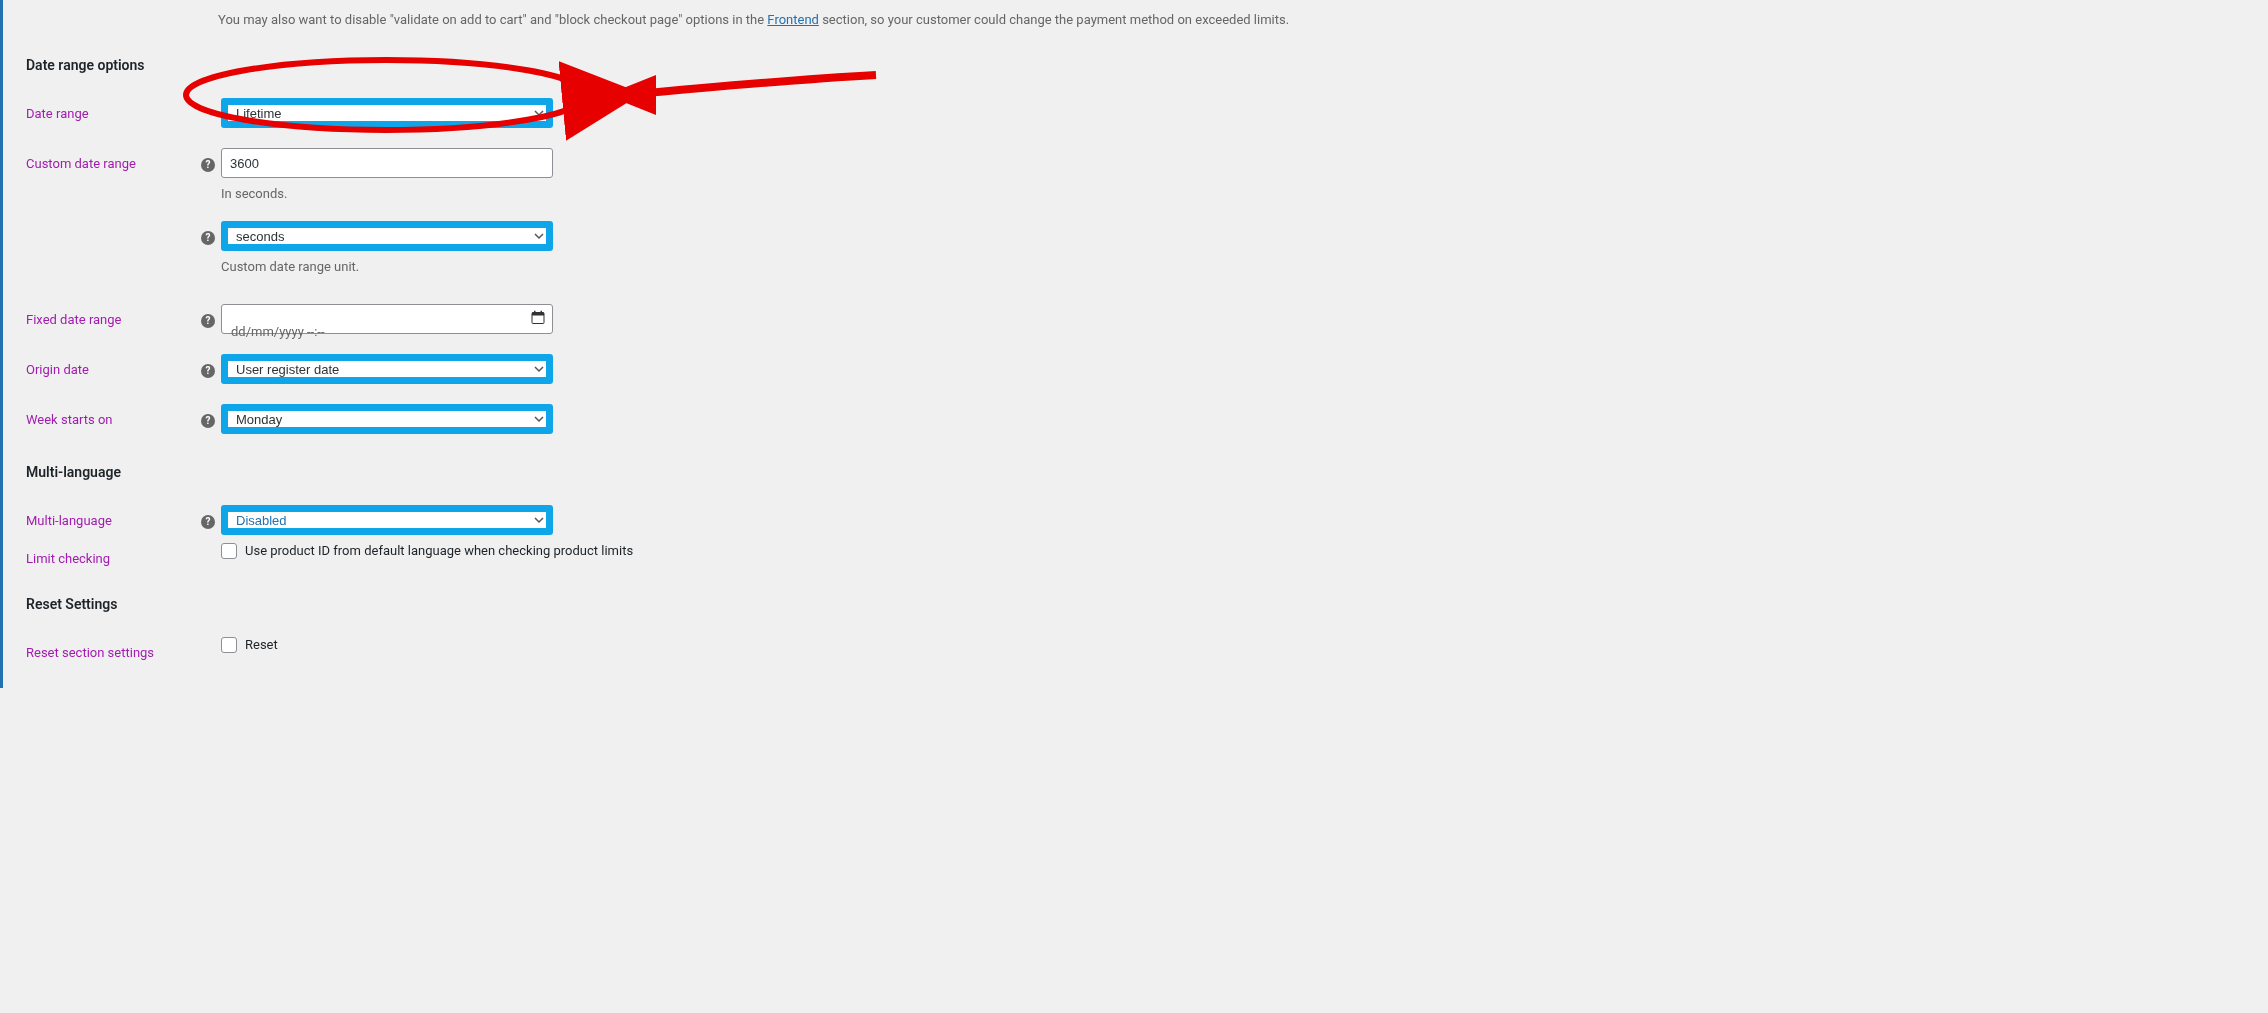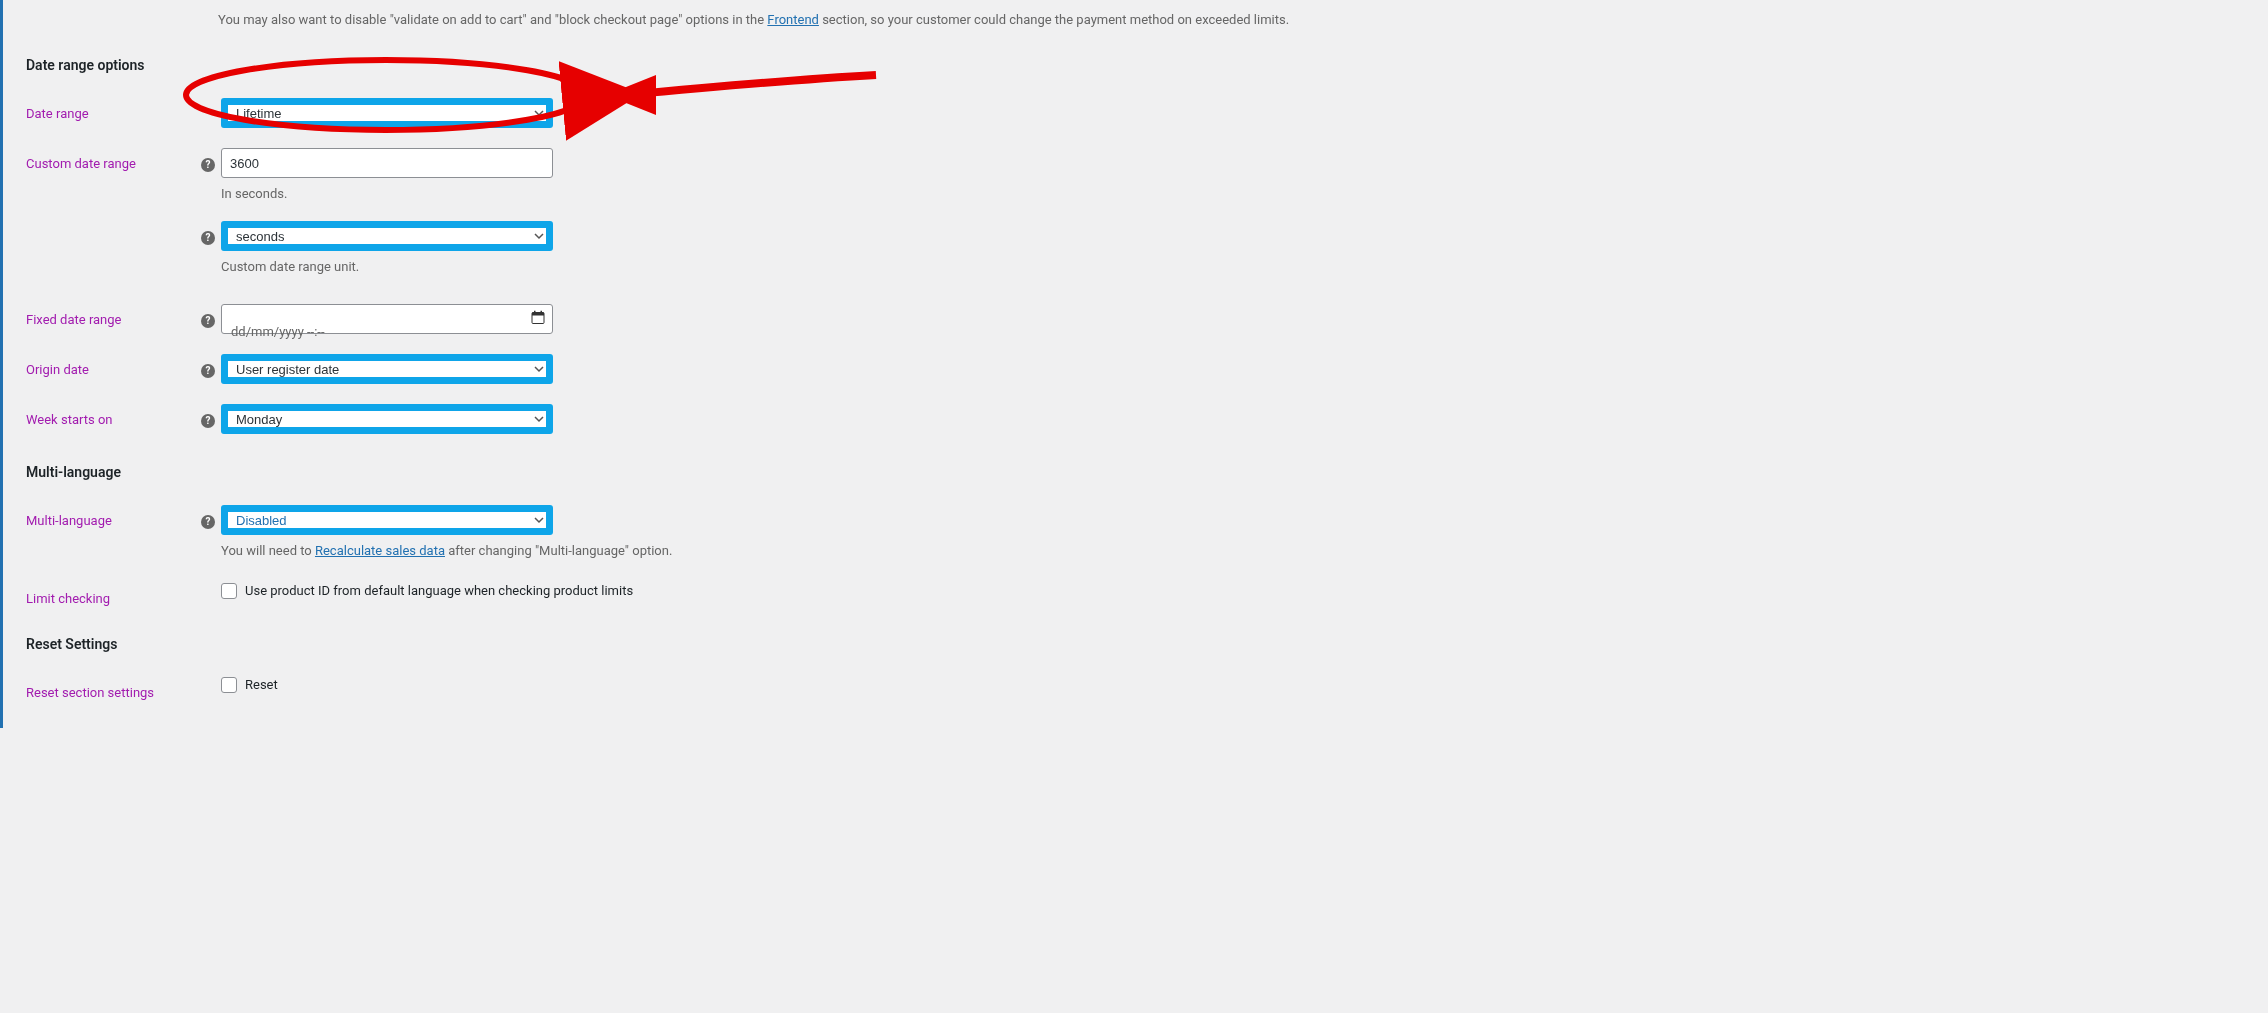--- a/index.html
+++ b/index.html
@@ -312,23 +312,20 @@
           <option>Disabled</option>
         </select>
         <span class="chevron">
           <svg width="12" height="12" viewBox="0 0 12 12">
                 <path d="M2 4 L6 8 L10 4" stroke="#555" stroke-width="1.5" fill="none"></path>
               </svg>
         </span>
       </div>
     </div>
   </div>
-  <p class="help-text" style="margin-bottom:25px;">
-    <span>You will need to </span><a href="#">Recalculate sales data</a><span> after changing "Multi-language" option.</span>
-  </p>
 
   <div class="form-row" style="margin-bottom:30px;">
     <div class="form-label">Limit checking</div>
     <div class="help-icon-col"></div>
     <div class="form-control-col">
       <div class="checkbox-row">
         <input type="checkbox" style="">
         <span class="checkbox-label">Use product ID from default language when checking product limits</span>
       </div>
     </div>

